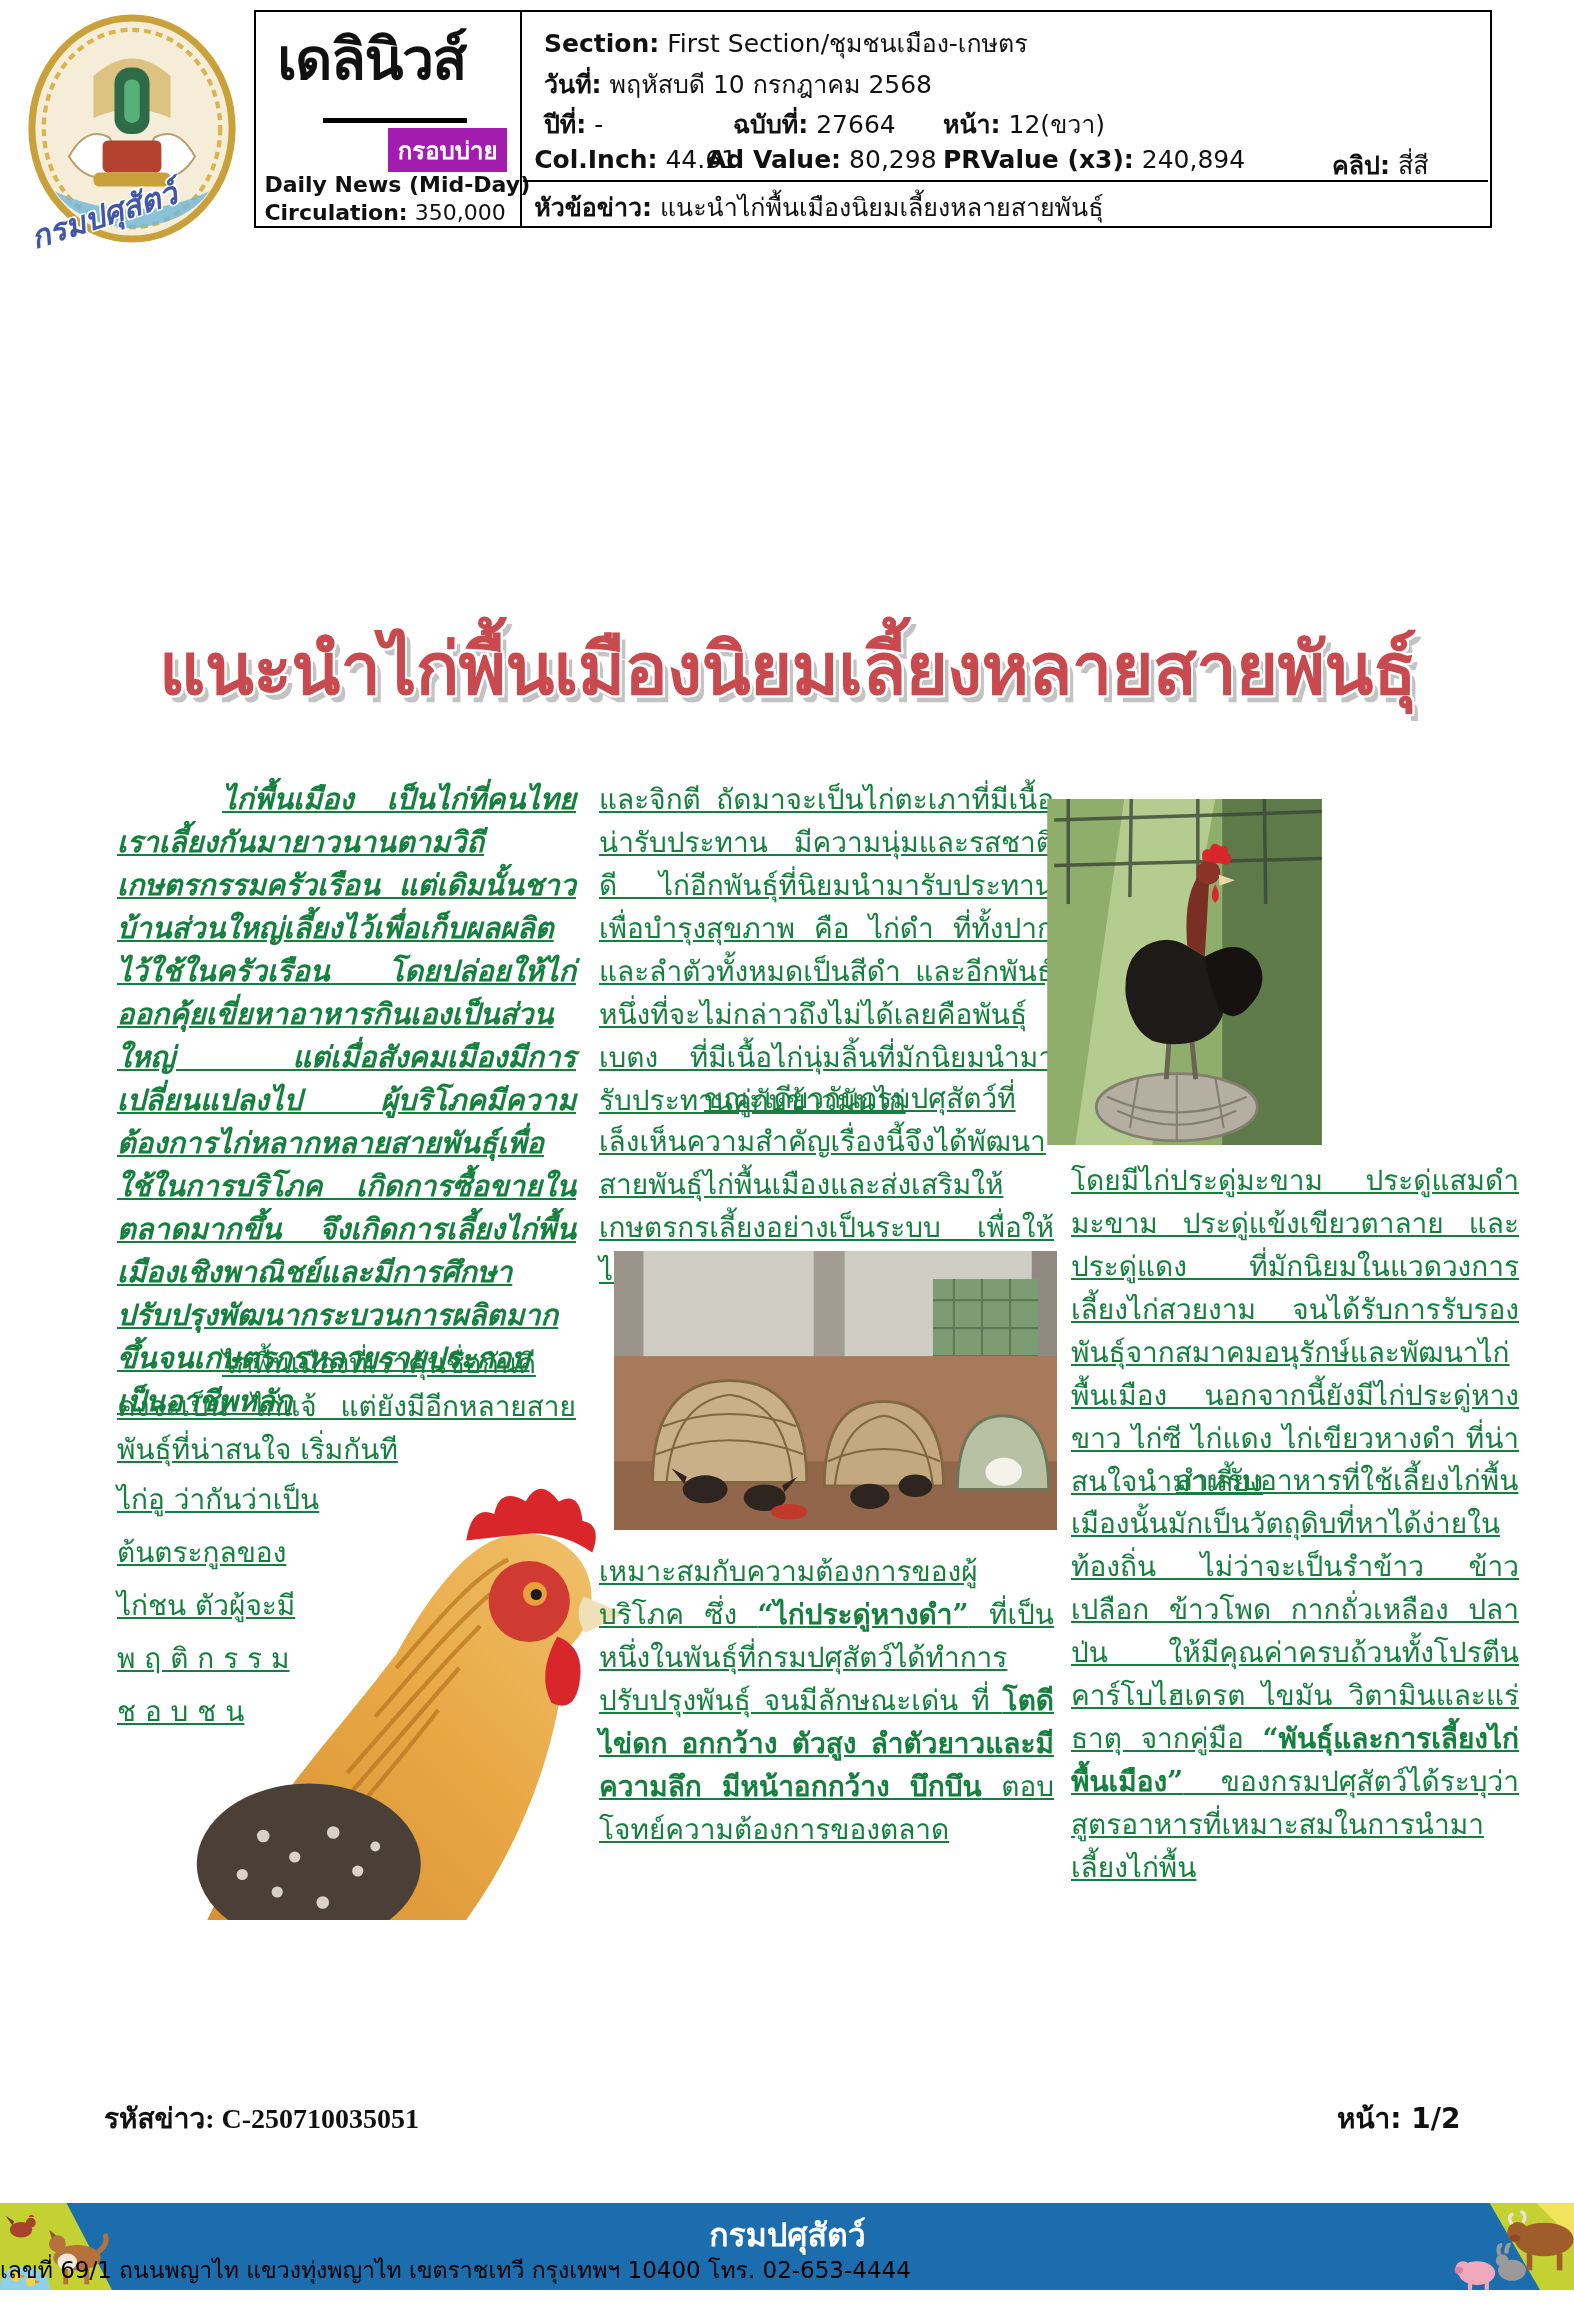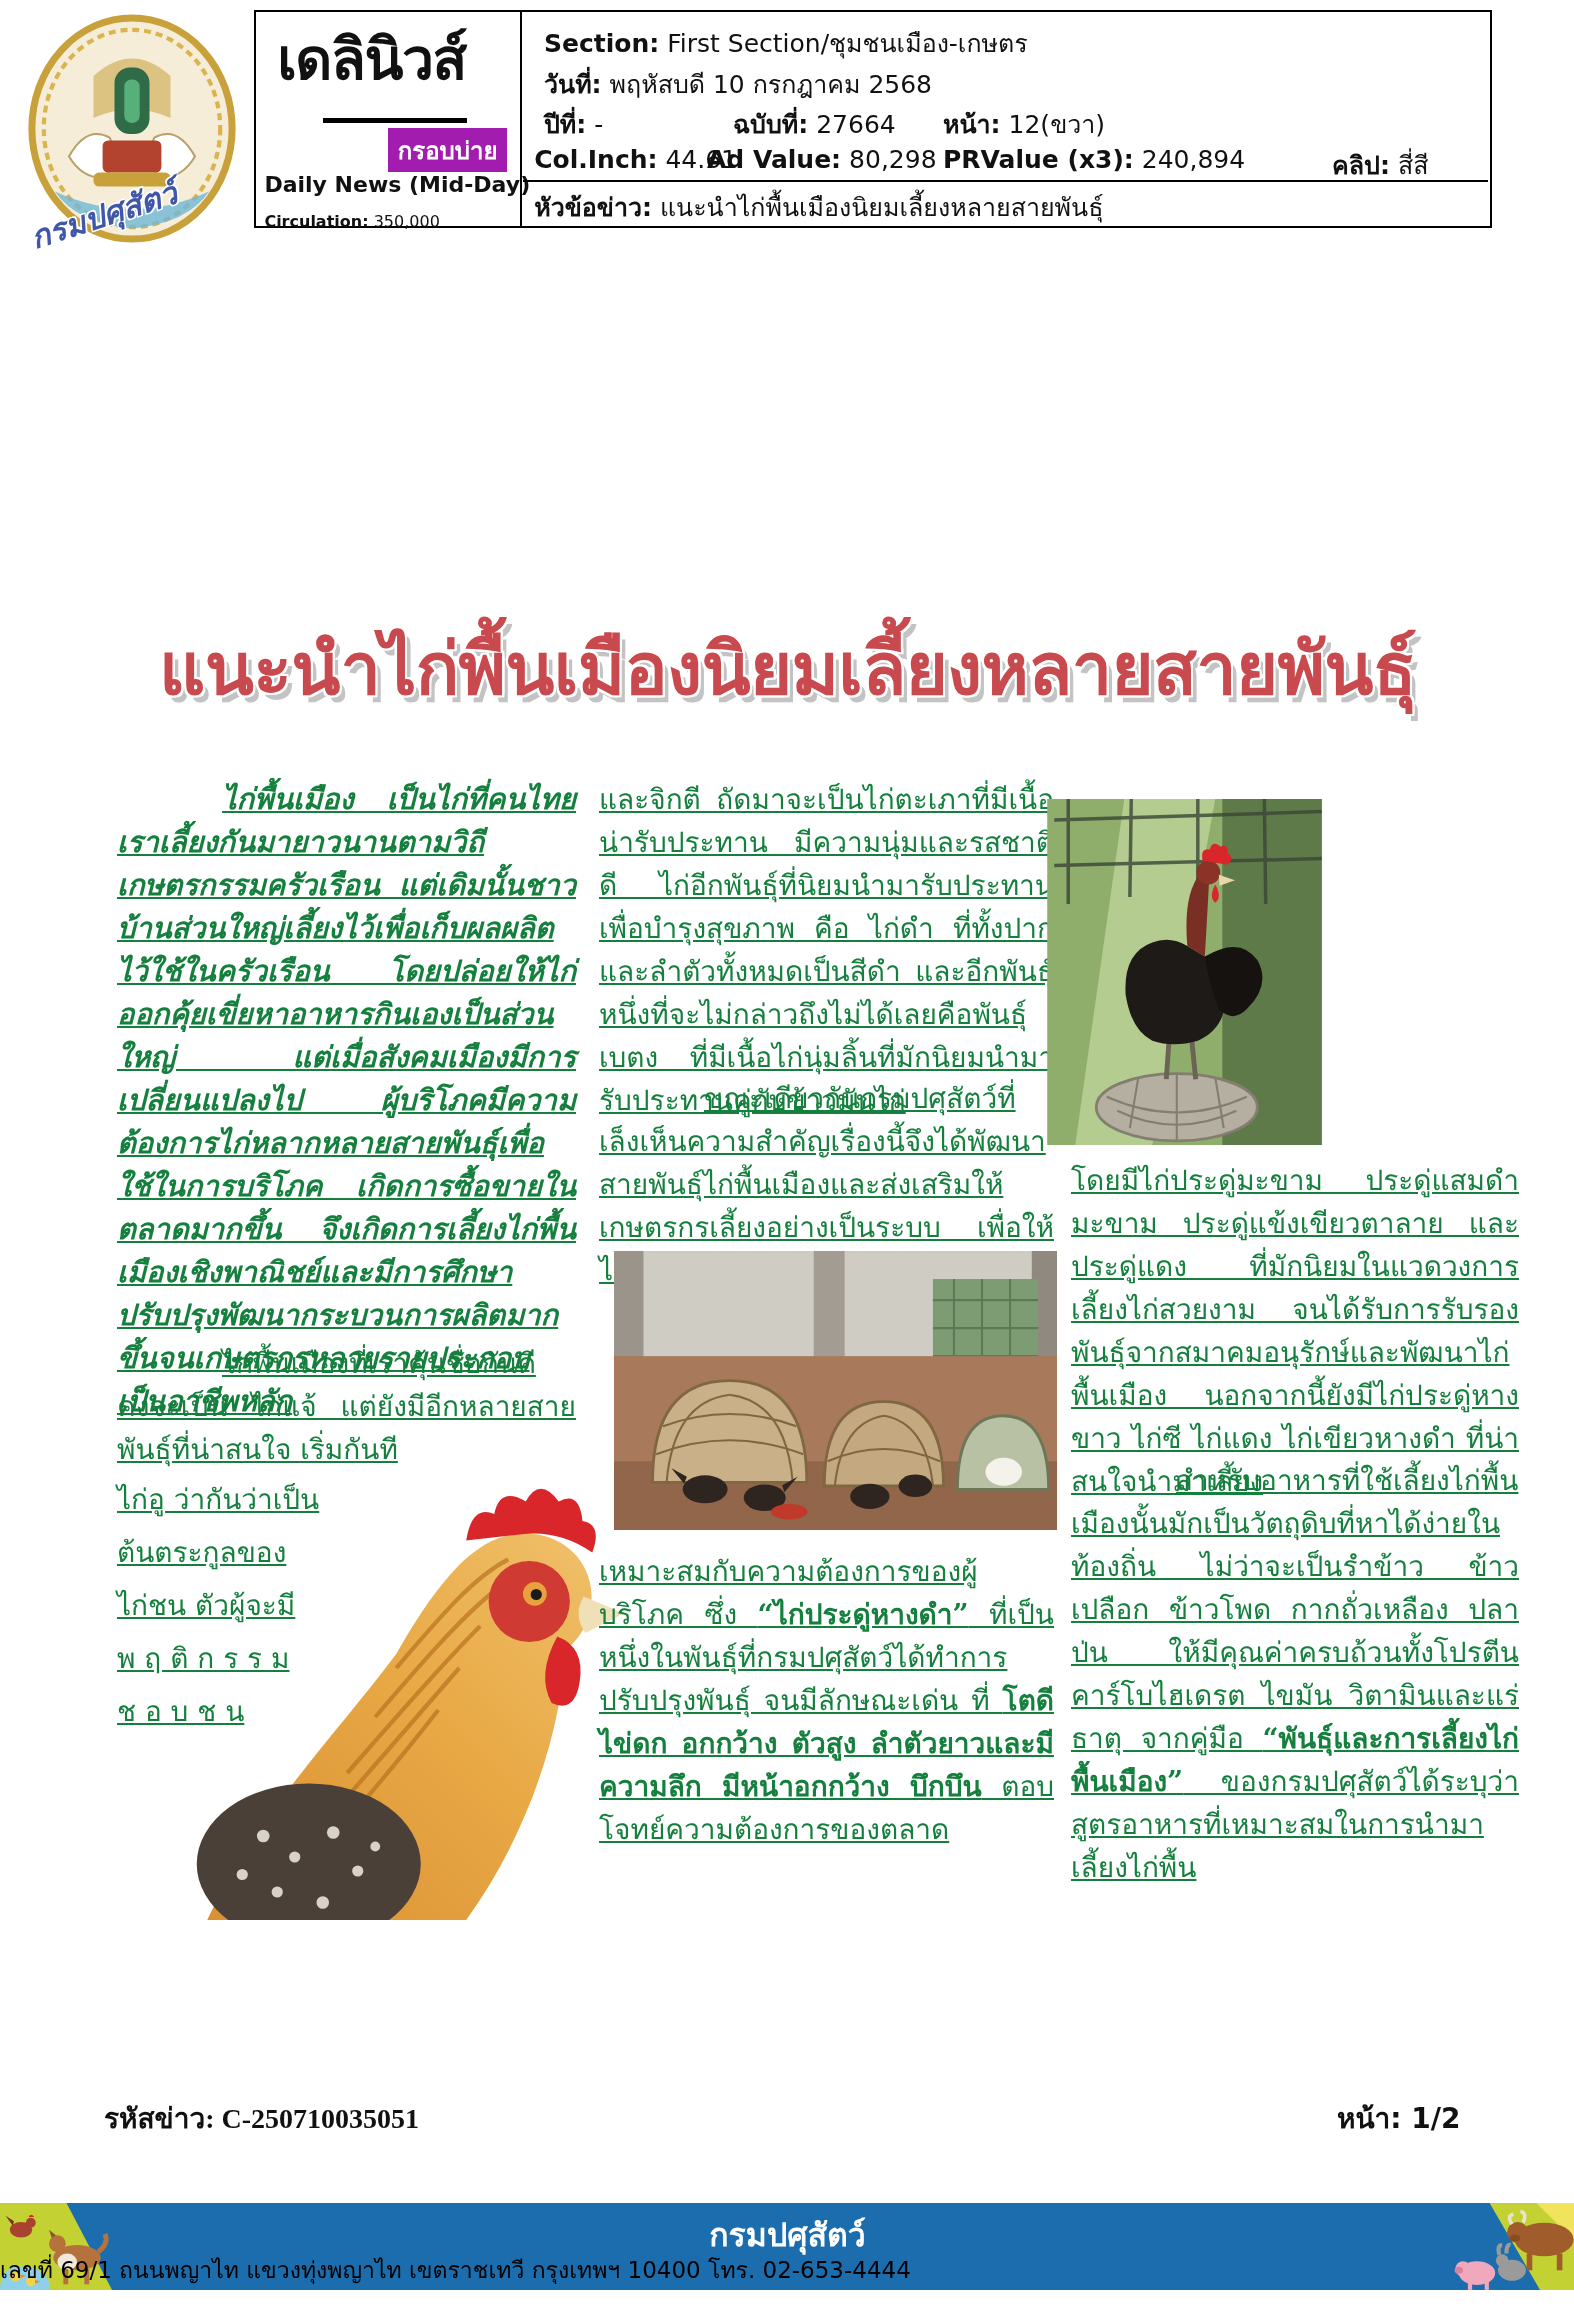--- a/index.html
+++ b/index.html
@@ -12,21 +12,21 @@
              font-size:31px;font-weight:bold;font-style:italic;color:#4056a8;
              text-shadow:-1.4px -1.4px 0 #fff,1.4px -1.4px 0 #fff,-1.4px 1.4px 0 #fff,1.4px 1.4px 0 #fff;}
   .metabox{position:absolute;left:254px;top:9.8px;width:1234px;height:214px;border:2.8px solid #000;}
   .mb-left{position:absolute;left:0;top:0;width:264px;height:100%;border-right:2.8px solid #000;}
   .np-logo{position:absolute;left:14px;top:19.6px;width:196px;text-align:right;
            font-size:57px;font-weight:bold;letter-spacing:-1.4px;line-height:1;}
   .np-underline{position:absolute;left:67px;top:106px;width:144px;height:4.9px;background:#000;}
   .np-edition{position:absolute;right:12.6px;top:116px;background:#a21caf;color:#fff;
               font-size:24px;font-weight:bold;padding:2.8px 9.8px;}
   .np-en{position:absolute;left:8.4px;top:160px;font-size:22px;font-weight:bold;white-space:nowrap;}
-  .np-circ{position:absolute;left:8.4px;top:200px;font-size:16px;white-space:nowrap;}
+  .np-circ{position:absolute;left:8.4px;top:188px;font-size:22px;white-space:nowrap;}
   .mb-right{position:absolute;left:267px;top:0;width:965px;height:100%;}
   .mrow{position:absolute;font-size:25px;white-space:nowrap;}
   .mitem{position:absolute;white-space:nowrap;}
   .b{font-weight:bold;}
   .mb-divider{position:absolute;left:267px;top:168px;width:965px;height:2.1px;background:#000;}
   
   .headline{position:absolute;left:70px;top:611px;width:1435px;margin:0;text-align:center;
             font-size:72px;font-weight:bold;letter-spacing:-0.7px;white-space:nowrap;color:#c8494e;
             text-shadow:-2.1px -2.1px 0 #fff,2.1px -2.1px 0 #fff,-2.1px 2.1px 0 #fff,2.1px 2.1px 0 #fff,
                         0 -2.1px 0 #fff,0 2.1px 0 #fff,-2.1px 0 0 #fff,2.1px 0 0 #fff,5.6px 7px 0 #c3c3c3;}

